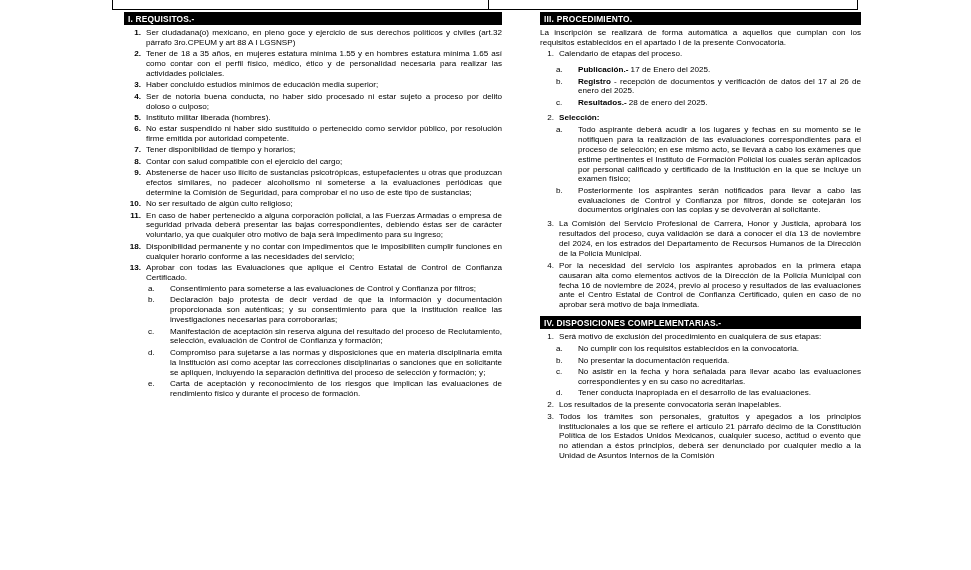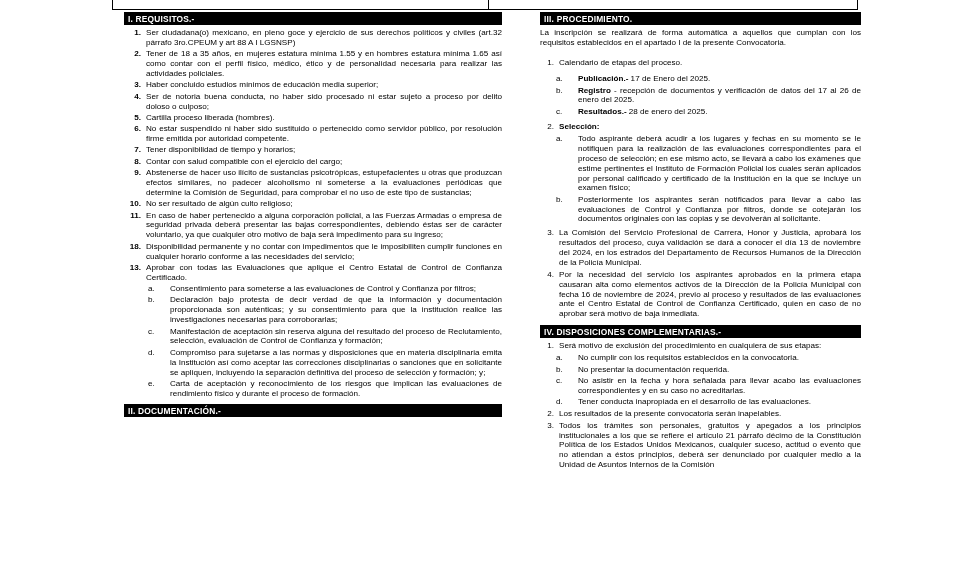--- a/index.html
+++ b/index.html
@@ -93,21 +93,21 @@
     text-align: left;
   }
   .sub-indent { margin-left: 22px; margin-top: 1.5px; }
   .sub-indent2 { margin-left: 14px; margin-top: 2px; }
 
   b, .b { font-weight: bold; }
 
   .right-intro {
     text-align: justify;
     line-height: 1.25;
-    margin-bottom: 10px;
+    margin-bottom: 1px;
   }
   .rlist > li {
     position: relative;
     padding-left: 19px;
     margin-bottom: 2px;
     text-align: justify;
     line-height: 1.23;
   }
   .rlist > li > .mk {
     position: absolute;
@@ -131,41 +131,40 @@
 
     <div class="col col-left">
 
       <div class="section-head">I.  REQUISITOS.-</div>
 
       <ol class="num-list">
         <li><span class="mk">1.</span><span>Ser ciudadana(o) mexicano, en pleno goce y ejercicio de sus derechos políticos y civiles (art.32 párrafo 3ro.CPEUM y art 88 A I LGSNSP)</span></li>
         <li><span class="mk">2.</span><span>Tener de 18 a 35 años, en mujeres estatura mínima 1.55 y en hombres estatura mínima 1.65 así como contar con el perfil físico, médico, ético y de personalidad necesaria para realizar las actividades policiales.</span></li>
         <li><span class="mk">3.</span><span>Haber concluido estudios mínimos de educación media superior;</span></li>
         <li><span class="mk">4.</span><span>Ser de notoria buena conducta, no haber sido procesado ni estar sujeto a proceso por delito doloso o culposo;</span></li>
-        <li><span class="mk">5.</span><span>Cartilla proceso liberada (hombres).</span></li>
+        <li><span class="mk">5.</span><span>Instituto militar liberada (hombres).</span></li>
         <li><span class="mk">6.</span><span>No estar suspendido ni haber sido sustituido o pertenecido como servidor público, por resolución firme emitida por autoridad competente.</span></li>
         <li><span class="mk">7.</span><span>Tener disponibilidad de tiempo y horarios;</span></li>
         <li><span class="mk">8.</span><span>Contar con salud compatible con el ejercicio del cargo;</span></li>
         <li><span class="mk">9.</span><span>Abstenerse de hacer uso ilícito de sustancias psicotrópicas, estupefacientes u otras que produzcan efectos similares, no padecer alcoholismo ni someterse a la evaluaciones periódicas que determine la Comisión de Seguridad, para comprobar el no uso de este tipo de sustancias;</span></li>
         <li><span class="mk">10.</span><span>No ser resultado de algún culto religioso;</span></li>
         <li><span class="mk">11.</span><span>En caso de haber pertenecido a alguna corporación policial, a las Fuerzas Armadas o empresa de seguridad privada deberá presentar las bajas correspondientes, debiendo éstas ser de carácter voluntario, ya que cualquier otro motivo de baja será impedimento para su ingreso;</span></li>
         <li><span class="mk">18.</span><span>Disponibilidad permanente y no contar con impedimentos que le imposibiliten cumplir funciones en cualquier horario conforme a las necesidades del servicio;</span></li>
         <li><span class="mk">13.</span><span>Aprobar con todas las Evaluaciones que aplique el Centro Estatal de Control de Confianza Certificado.</span></li>
       </ol>
 
       <ol class="alpha-list sub-indent">
         <li><span class="mk">a.</span><span>Consentimiento para someterse a las evaluaciones de Control y Confianza por filtros;</span></li>
         <li><span class="mk">b.</span><span>Declaración bajo protesta de decir verdad de que la información y documentación proporcionada son auténticas; y su consentimiento para que la institución realice las investigaciones necesarias para corroborarlas;</span></li>
         <li><span class="mk">c.</span><span>Manifestación de aceptación sin reserva alguna del resultado del proceso de Reclutamiento, selección, evaluación de Control de Confianza y formación;</span></li>
         <li><span class="mk">d.</span><span>Compromiso para sujetarse a las normas y disposiciones que en materia disciplinaria emita la Institución así como aceptar las correcciones disciplinarias o sanciones que en solicitante se apliquen, incluyendo la separación definitiva del proceso de selección y formación; y;</span></li>
         <li><span class="mk">e.</span><span>Carta de aceptación y reconocimiento de los riesgos que implican las evaluaciones de rendimiento físico y durante el proceso de formación.</span></li>
       </ol>
 
       <div class="gap"></div>
-      <div class="section-head">II. DOCUMENTACIÓN.-</div>
     </div>
 
     <div class="col col-right">
 
       <div class="section-head">III. PROCEDIMIENTO.</div>
 
       <div class="right-intro">La inscripción se realizará de forma automática a aquellos que cumplan con los requisitos establecidos en el apartado I de la presente Convocatoria.</div>
 
       <ol class="rlist">
         <li>

